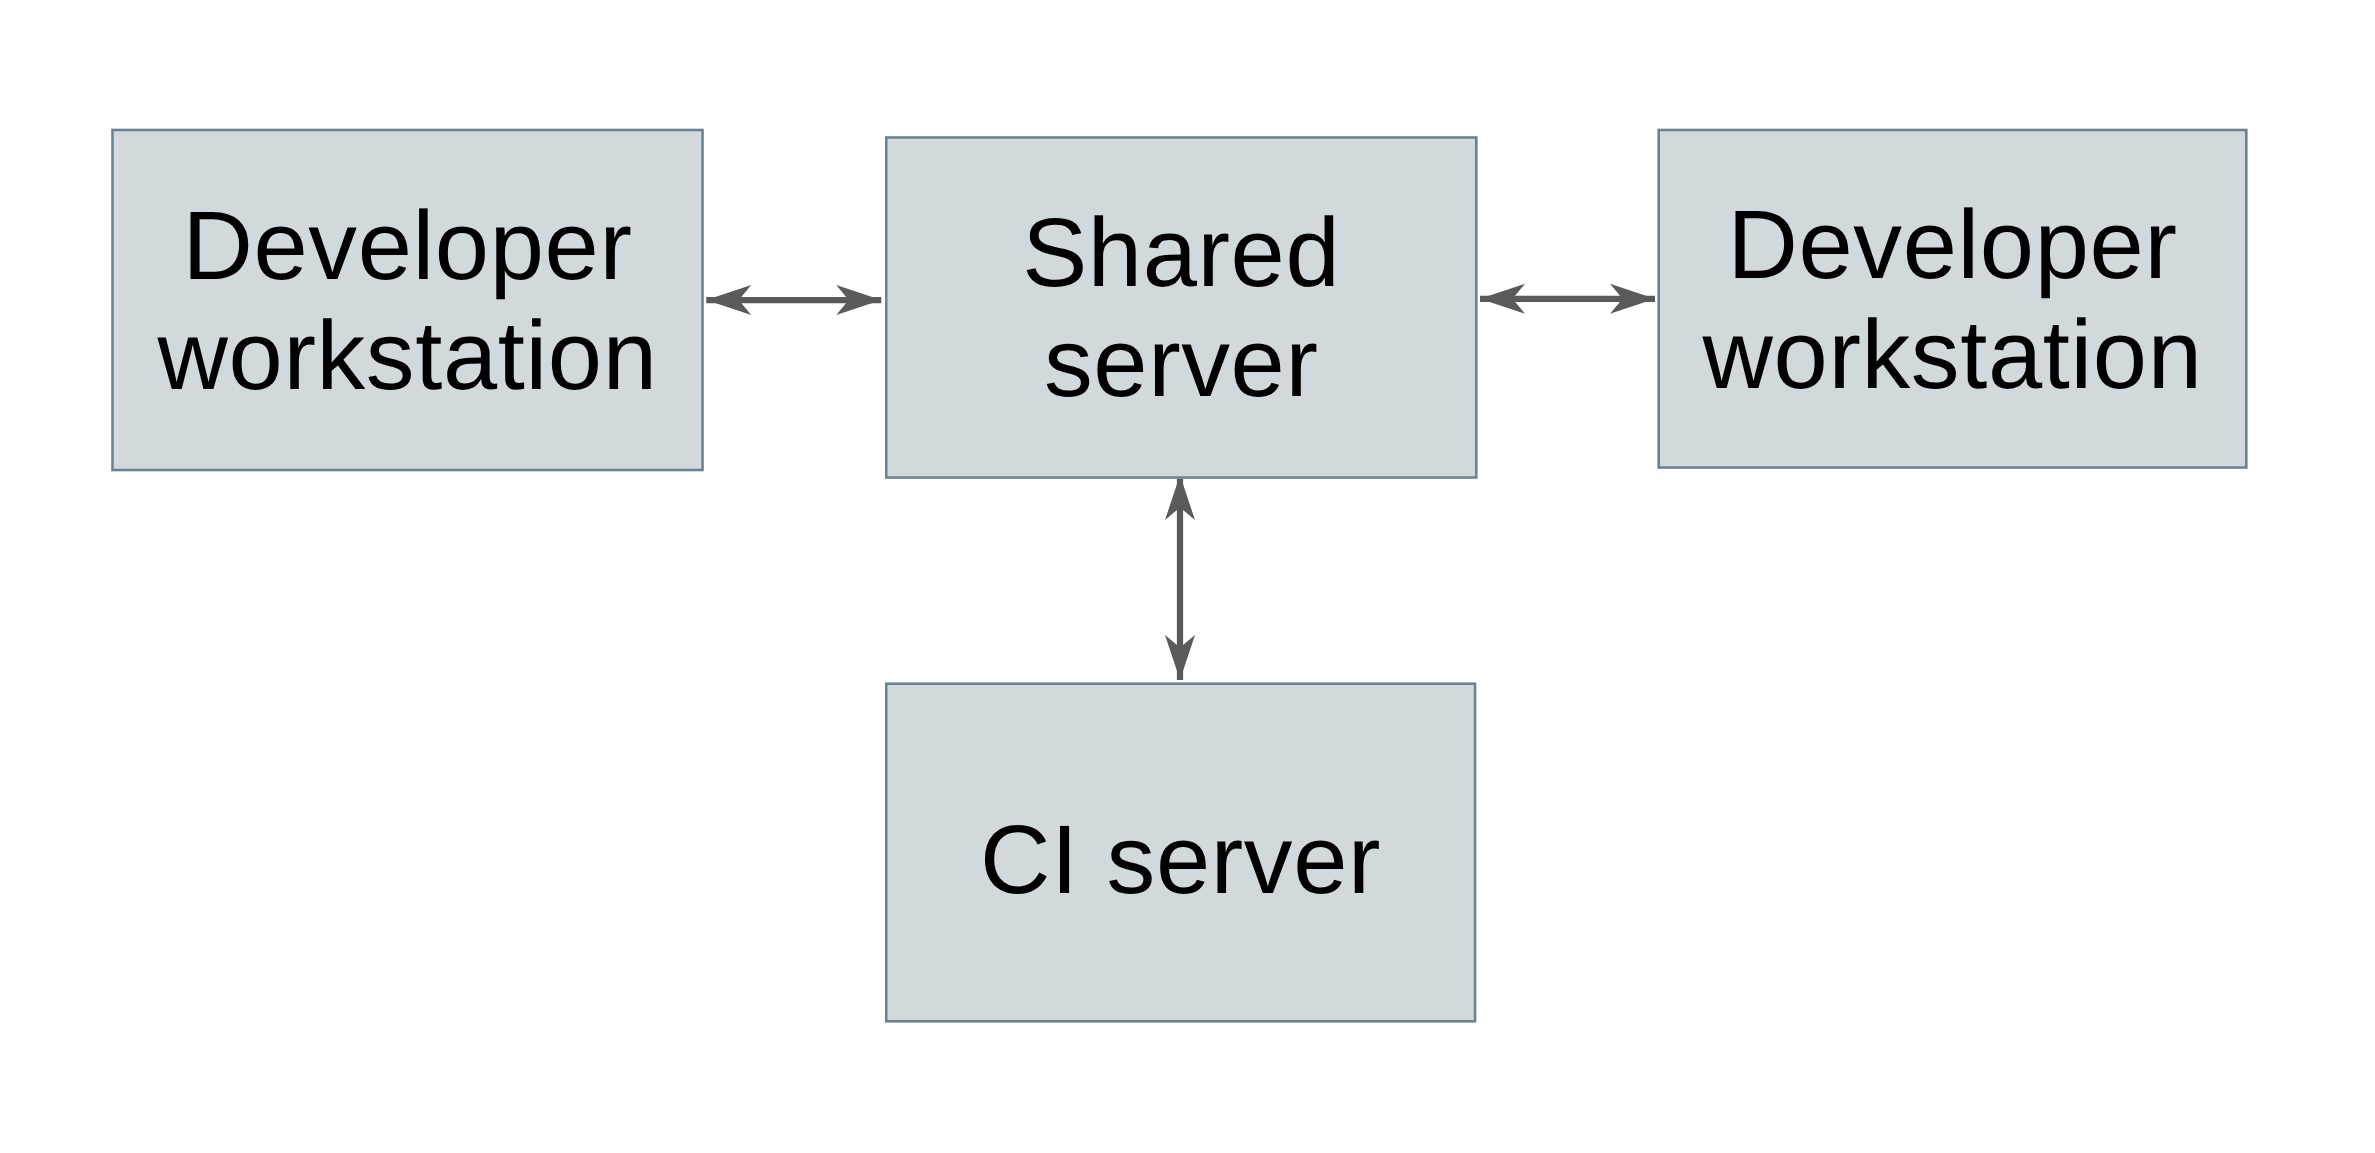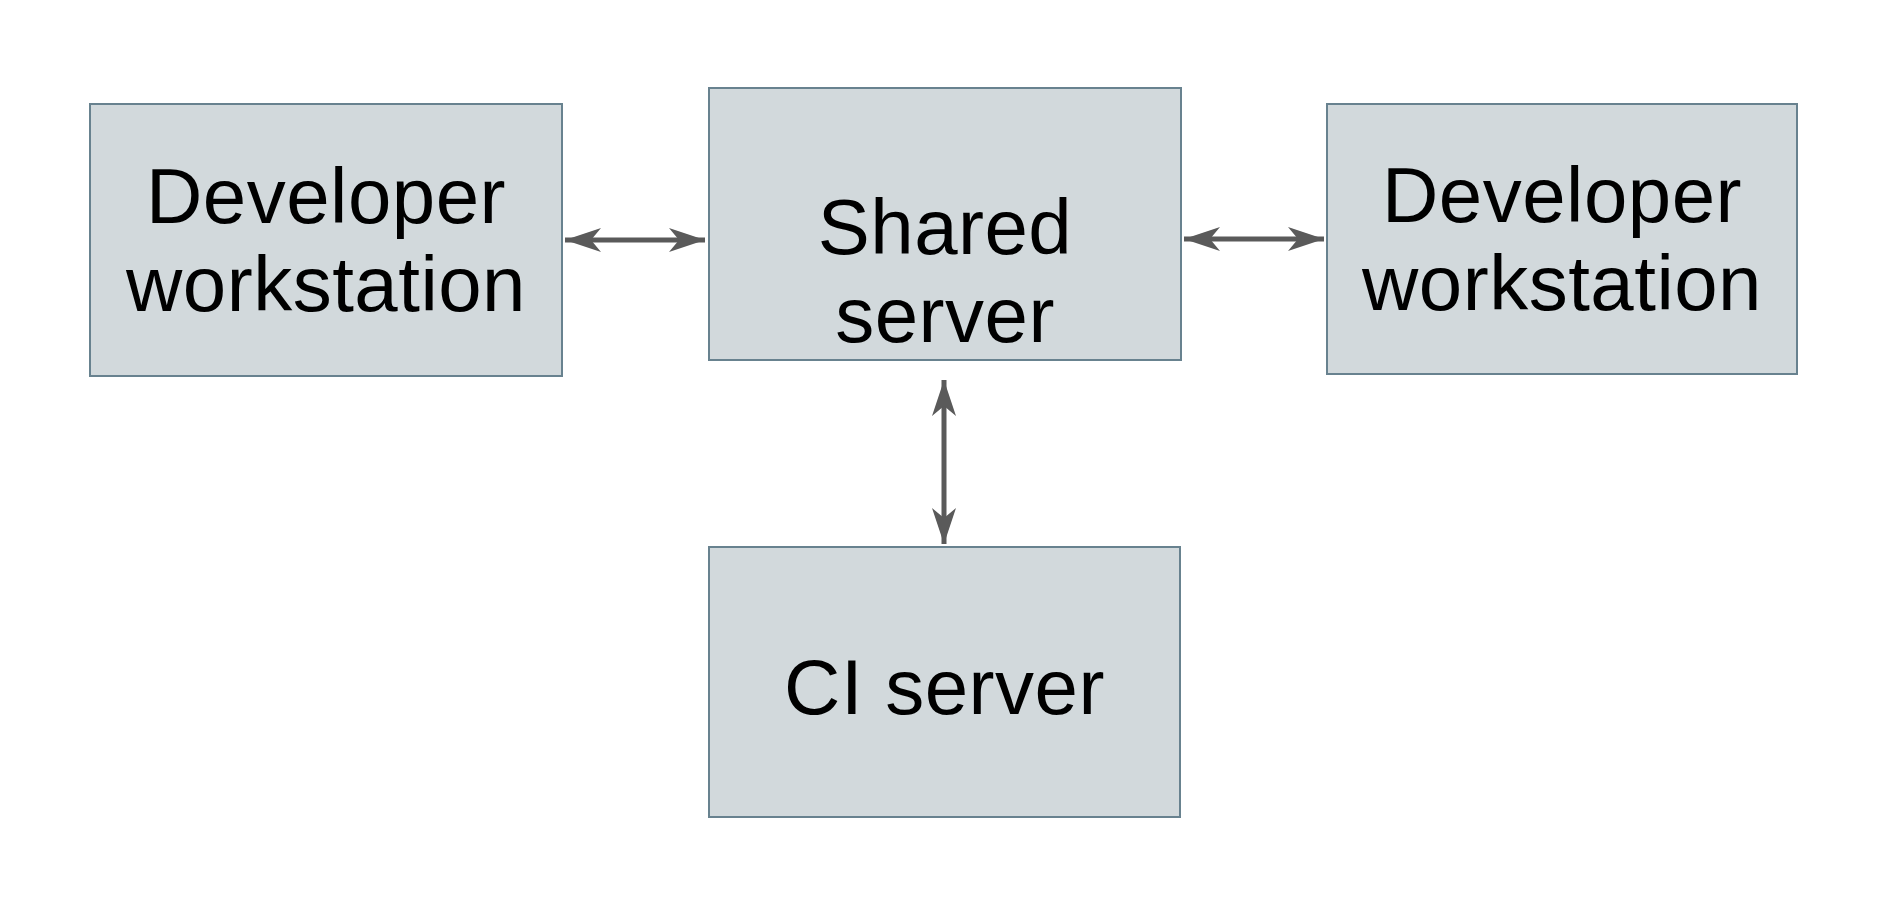--- a/index.html
+++ b/index.html
@@ -35,21 +35,21 @@
   .box {
     position: absolute;
     background: var(--node-fill);
     border: 2px solid var(--node-border);
     display: flex;
     align-items: center;
     justify-content: center;
     text-align: center;
   }
   .box-left   { left:  89px; top: 103px; width: 474px; height: 274px; }
-  .box-center { left: 708px; top: 87px; width: 474px; height: 274px; align-items: flex-end; }
+  .box-center { left: 708px; top: 109px; width: 474px; height: 274px; }
   .box-right  { left: 1326px; top: 103px; width: 472px; height: 272px; }
   .box-ci     { left: 708px; top: 546px; width: 473px; height: 272px; padding-top: 10px; }
   .label {
     color: var(--text-color);
     font-size: 78px;
     line-height: 1.13;
     letter-spacing: 0.5px;
     white-space: nowrap;
   }
 </style>

